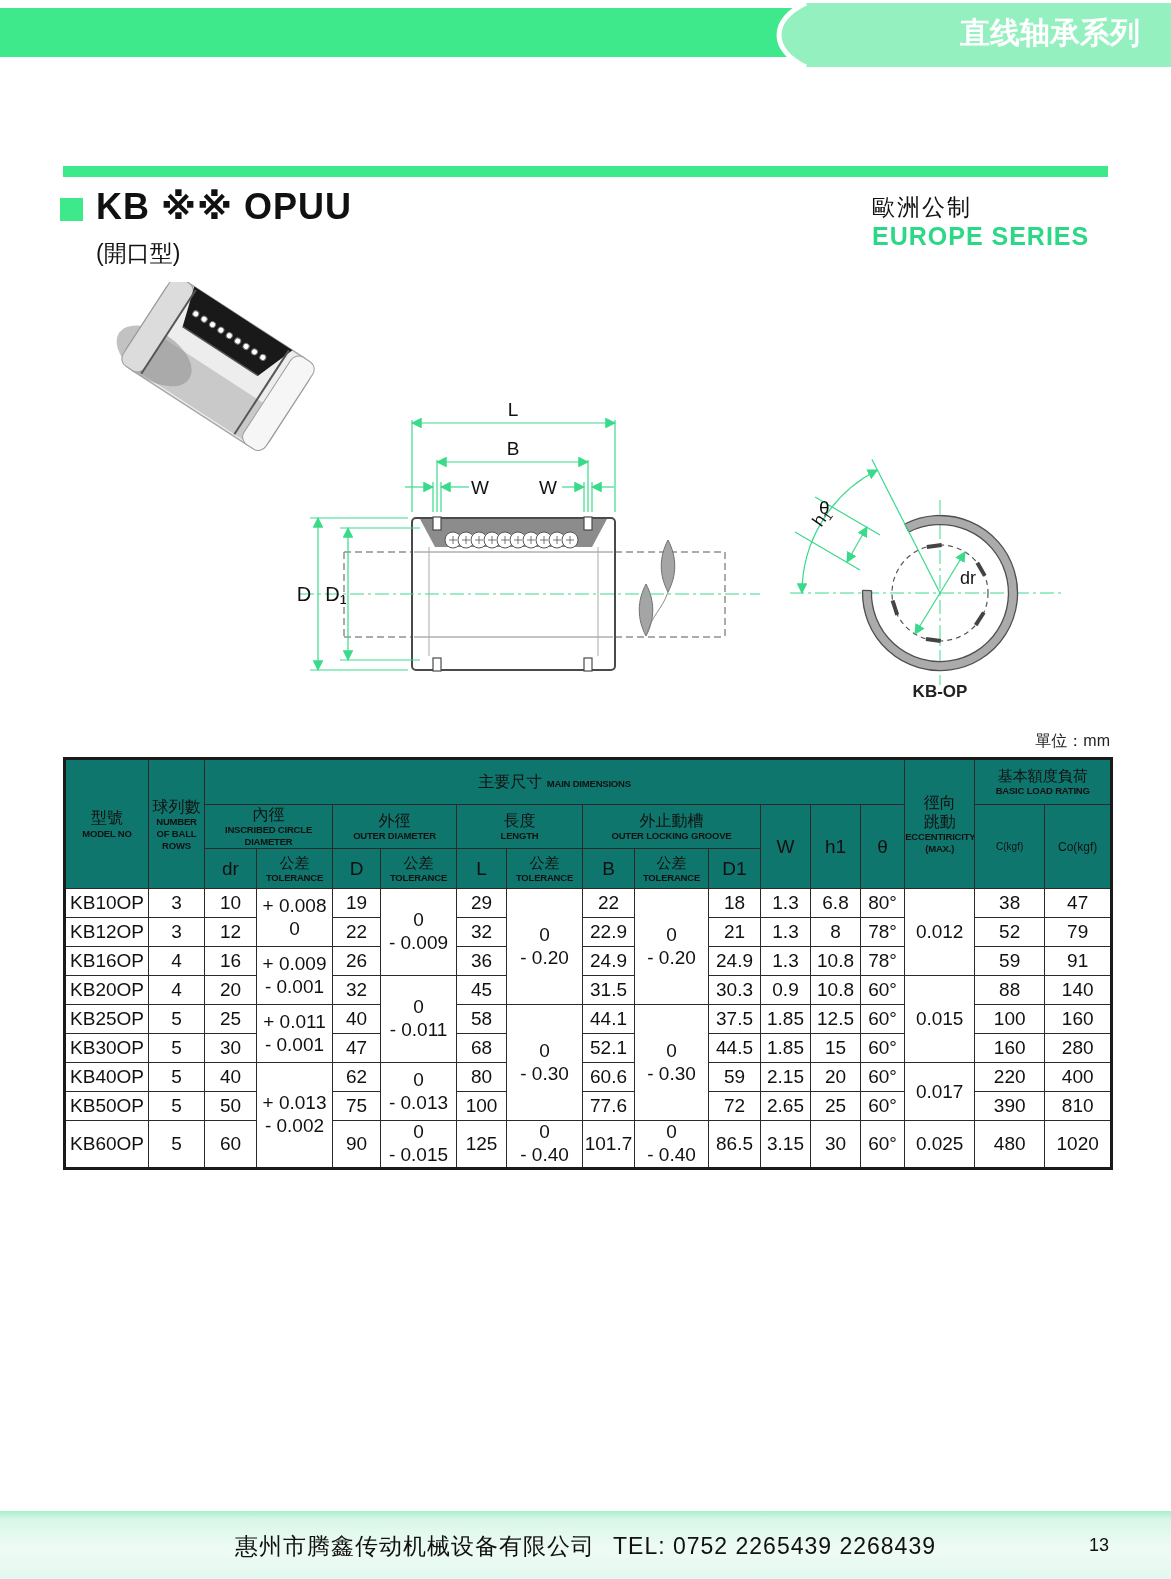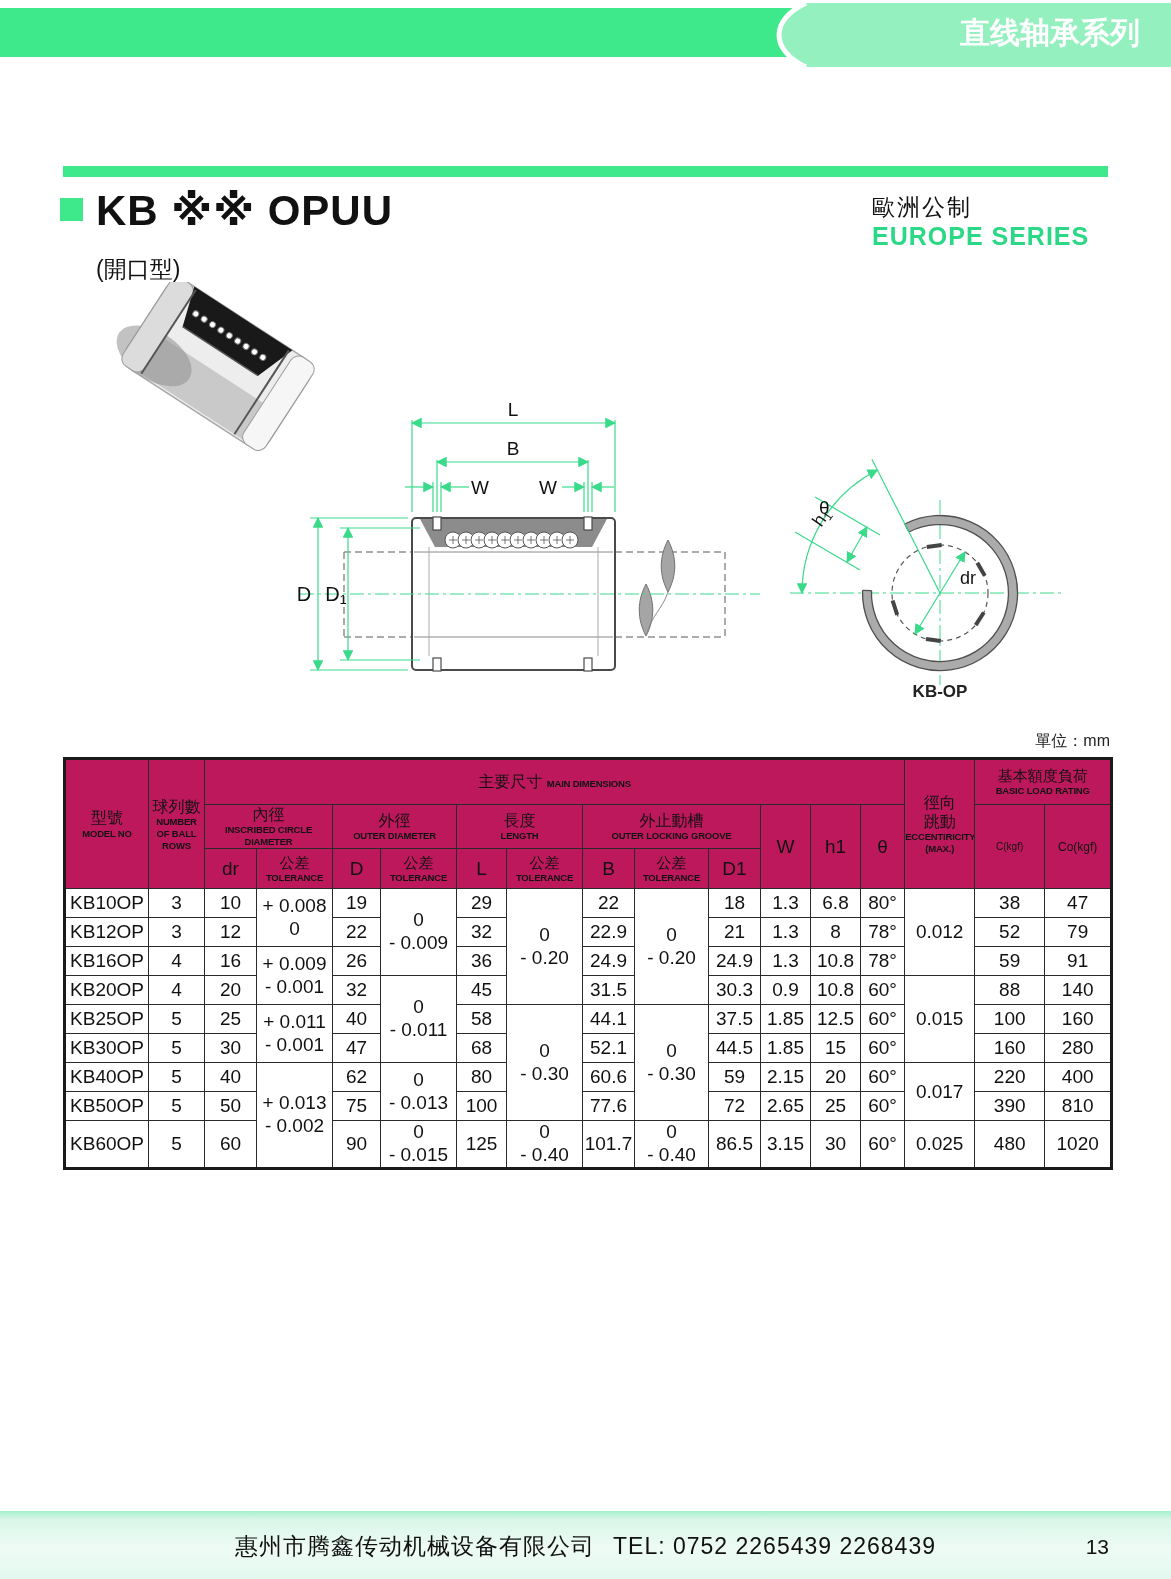--- a/index.html
+++ b/index.html
@@ -4,51 +4,51 @@
 <style>
   html,body{margin:0;padding:0;background:#fff;}
   body{font-family:"Liberation Sans","DejaVu Sans",sans-serif;}
   .page{position:relative;width:1171px;height:1579px;background:#fff;overflow:hidden;}
   .abs{position:absolute;}
 
   
   .page-title{left:63px;top:103px;font-size:35px;font-weight:bold;color:#111;letter-spacing:2px;}
   .title-bar{left:63px;top:166px;width:1045px;height:11px;background:#3EE98C;}
   .bullet-square{left:60px;top:198px;width:23px;height:23px;background:#3EE98C;}
-  .product-code{left:96px;top:186px;font-size:42px;font-weight:bold;color:#111;letter-spacing:1px;}
-  .product-type{left:96px;top:254px;font-size:23px;color:#111;text-align:center;}
+  .product-code{left:96px;top:186px;font-size:36px;font-weight:bold;color:#111;letter-spacing:1px;}
+  .product-type{left:96px;top:238px;font-size:23px;color:#111;text-align:center;}
   .metric-cn{left:872px;top:192px;font-size:23px;color:#111;letter-spacing:2px;}
   .metric-en{left:872px;top:222px;font-size:25px;font-weight:bold;color:#2BD886;letter-spacing:1px;}
 
   
   .unit-note{left:1022px;top:731px;width:88px;font-size:16px;color:#222;text-align:right;}
 
   
   .spec-table-wrap{left:63px;top:757px;width:1047px;}
   table.spec{border-collapse:collapse;table-layout:fixed;width:1047px;border:3px solid #1a1a1a;}
   table.spec th,table.spec td{border:1px solid #2a2a2a;padding:0;overflow:hidden;}
-  table.spec thead th{background:#be185d;font-weight:normal;color:#111;vertical-align:middle;text-align:center;}
+  table.spec thead th{background:#0f766e;font-weight:normal;color:#111;vertical-align:middle;text-align:center;}
   .cn{font-size:16px;line-height:1.2;}
   .cn-inline{font-size:16px;}
   .en{font-size:9.5px;font-weight:bold;line-height:1.25;letter-spacing:-0.2px;}
   .sym{font-size:19px;}
   table.spec tbody td{font-size:19px;color:#111;text-align:center;vertical-align:middle;background:#fff;}
   td.col-model{text-align:left;padding-left:8px;}
   td.col-b,td.col-d1,td.col-w,td.col-h1,td.col-th{text-align:left;padding-left:7px;}
   td.col-c,td.col-co{text-align:right;padding-right:11px;}
   td.tol{font-size:15px;line-height:1.2;}
   td.tol div{white-space:nowrap;}
 
   
   .footer-band{left:0;top:1511px;width:1171px;height:68px;
     background:linear-gradient(180deg,#a6f1cb 0%,#d8f6e8 12%,#eefbf5 55%,#e3f8ee 100%);}
   .footer-text{position:absolute;left:0;top:20px;width:1171px;text-align:center;
     font-size:23px;font-weight:normal;color:#111;letter-spacing:1px;}
   .footer-text .tel{margin-left:18px;}
-  .page-number{position:absolute;right:62px;top:24px;font-size:21px;color:#111;font-weight:normal;}
+  .page-number{position:absolute;right:62px;top:24px;font-size:18px;color:#111;font-weight:normal;}
 </style>
 </head>
 <body>
 
 <div class="page">
 
   <svg class="abs" style="left:0;top:0" width="1171" height="70">
     <rect x="0" y="8" width="1171" height="49" fill="#3EE98C"></rect>
     <path d="M806,3 C770,20 770,50 806,67 L1171,67 L1171,3 Z" fill="#94F1BF"></path>
     <path d="M806,3 C770,20 770,50 806,67" fill="none" stroke="#ffffff" stroke-width="5"></path>

